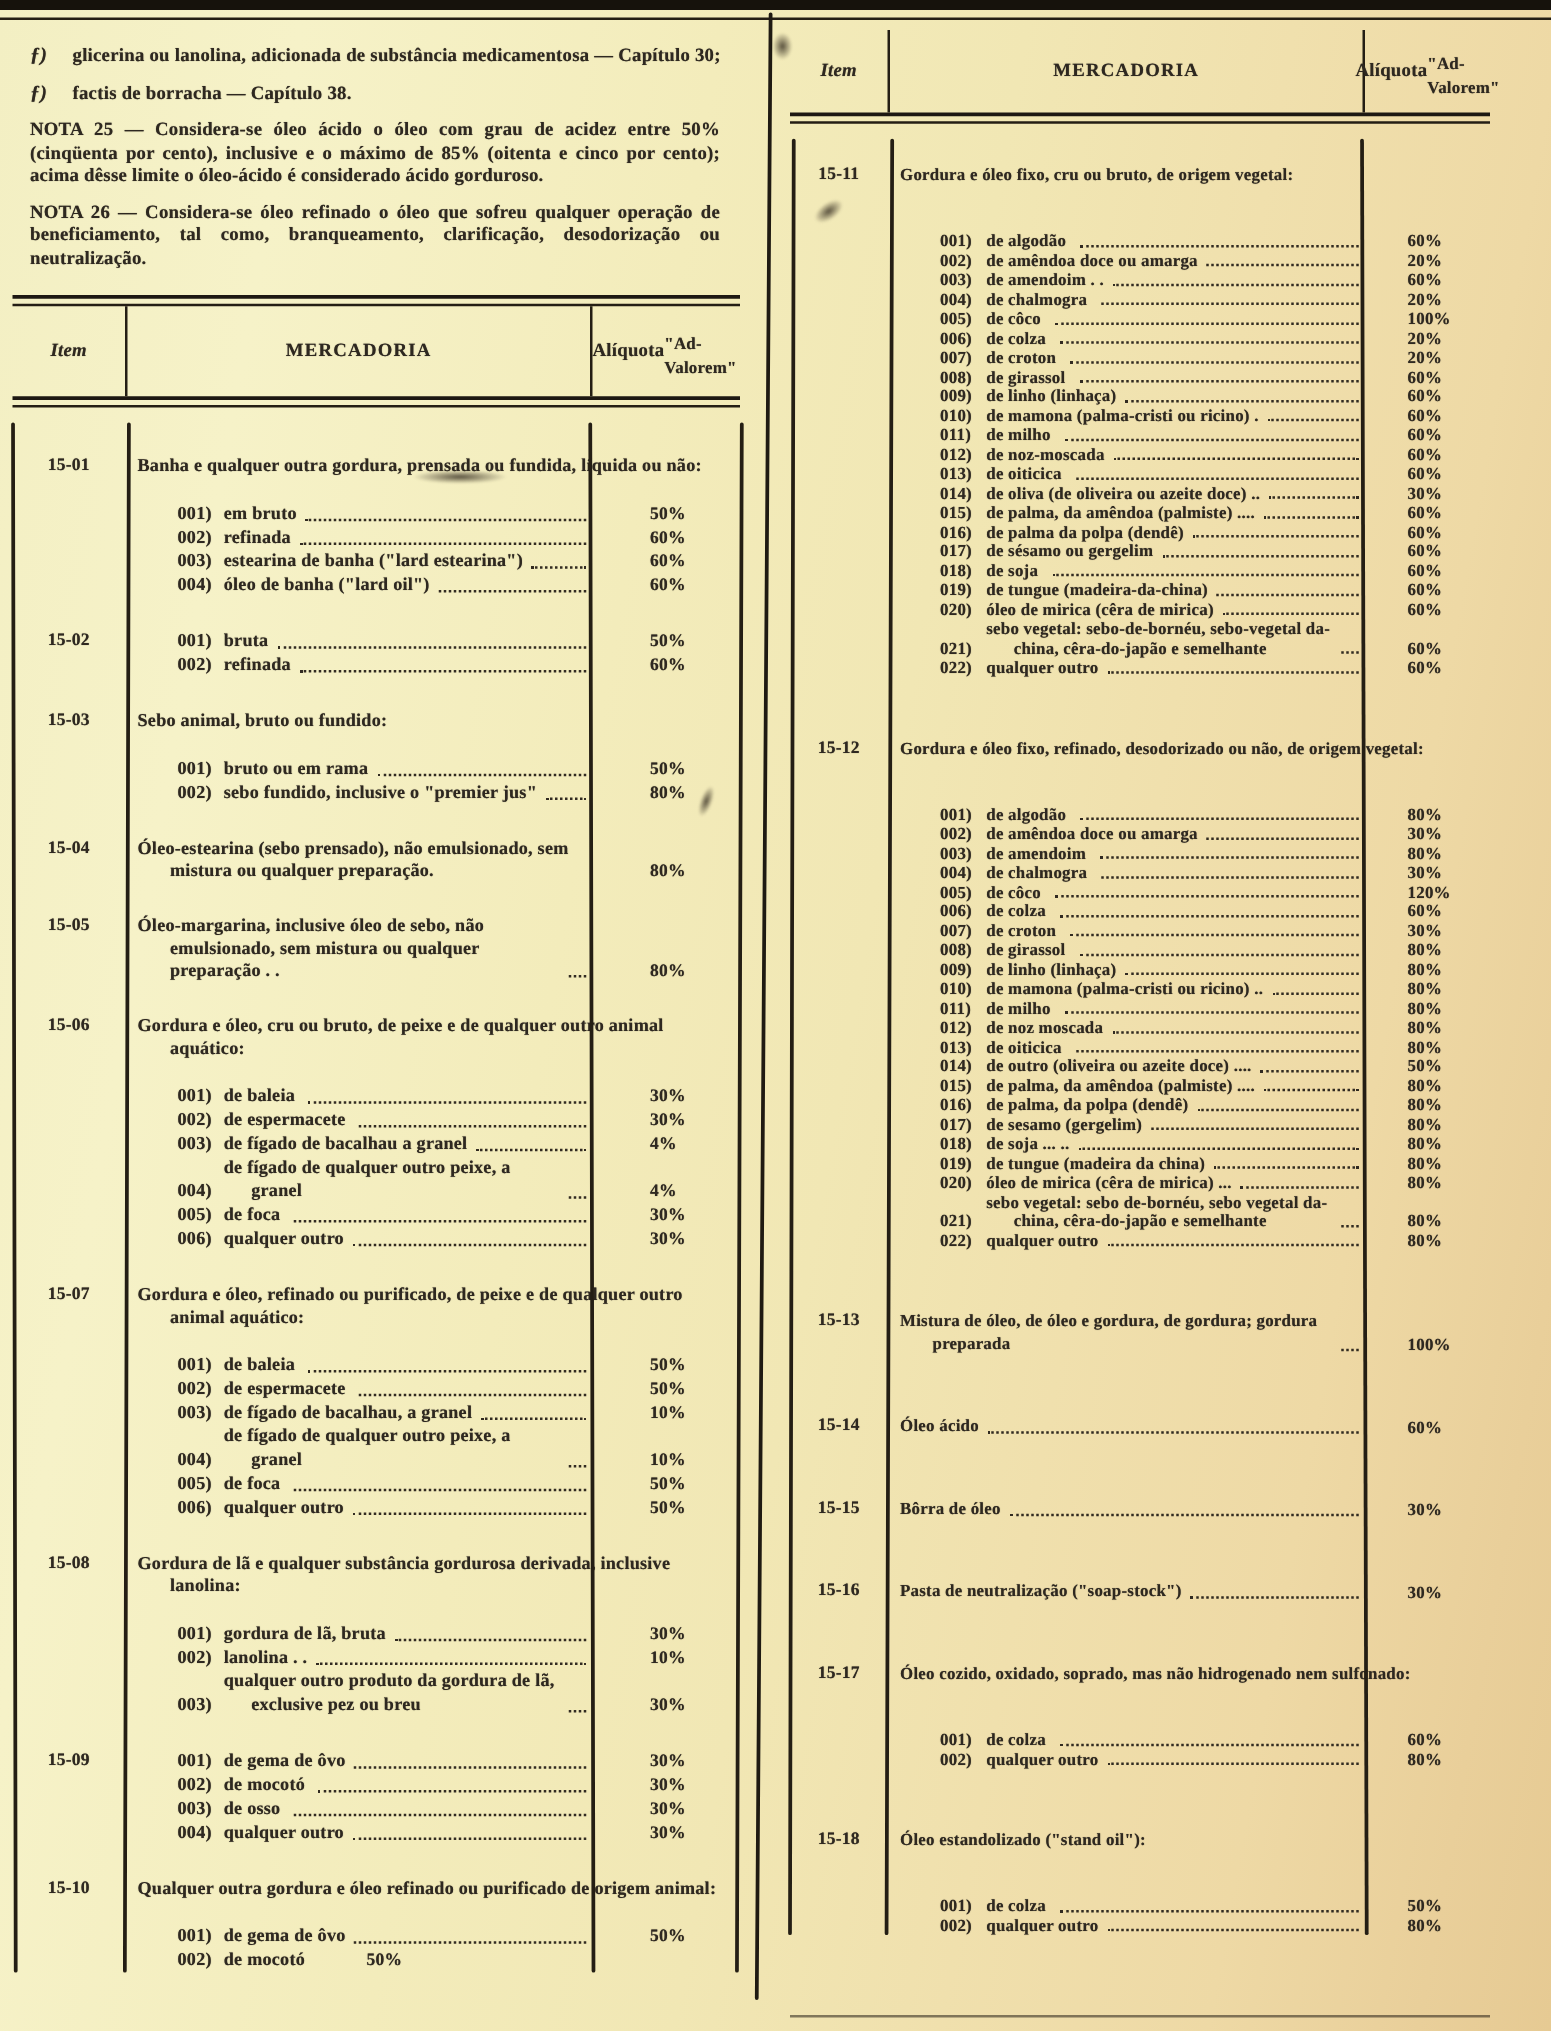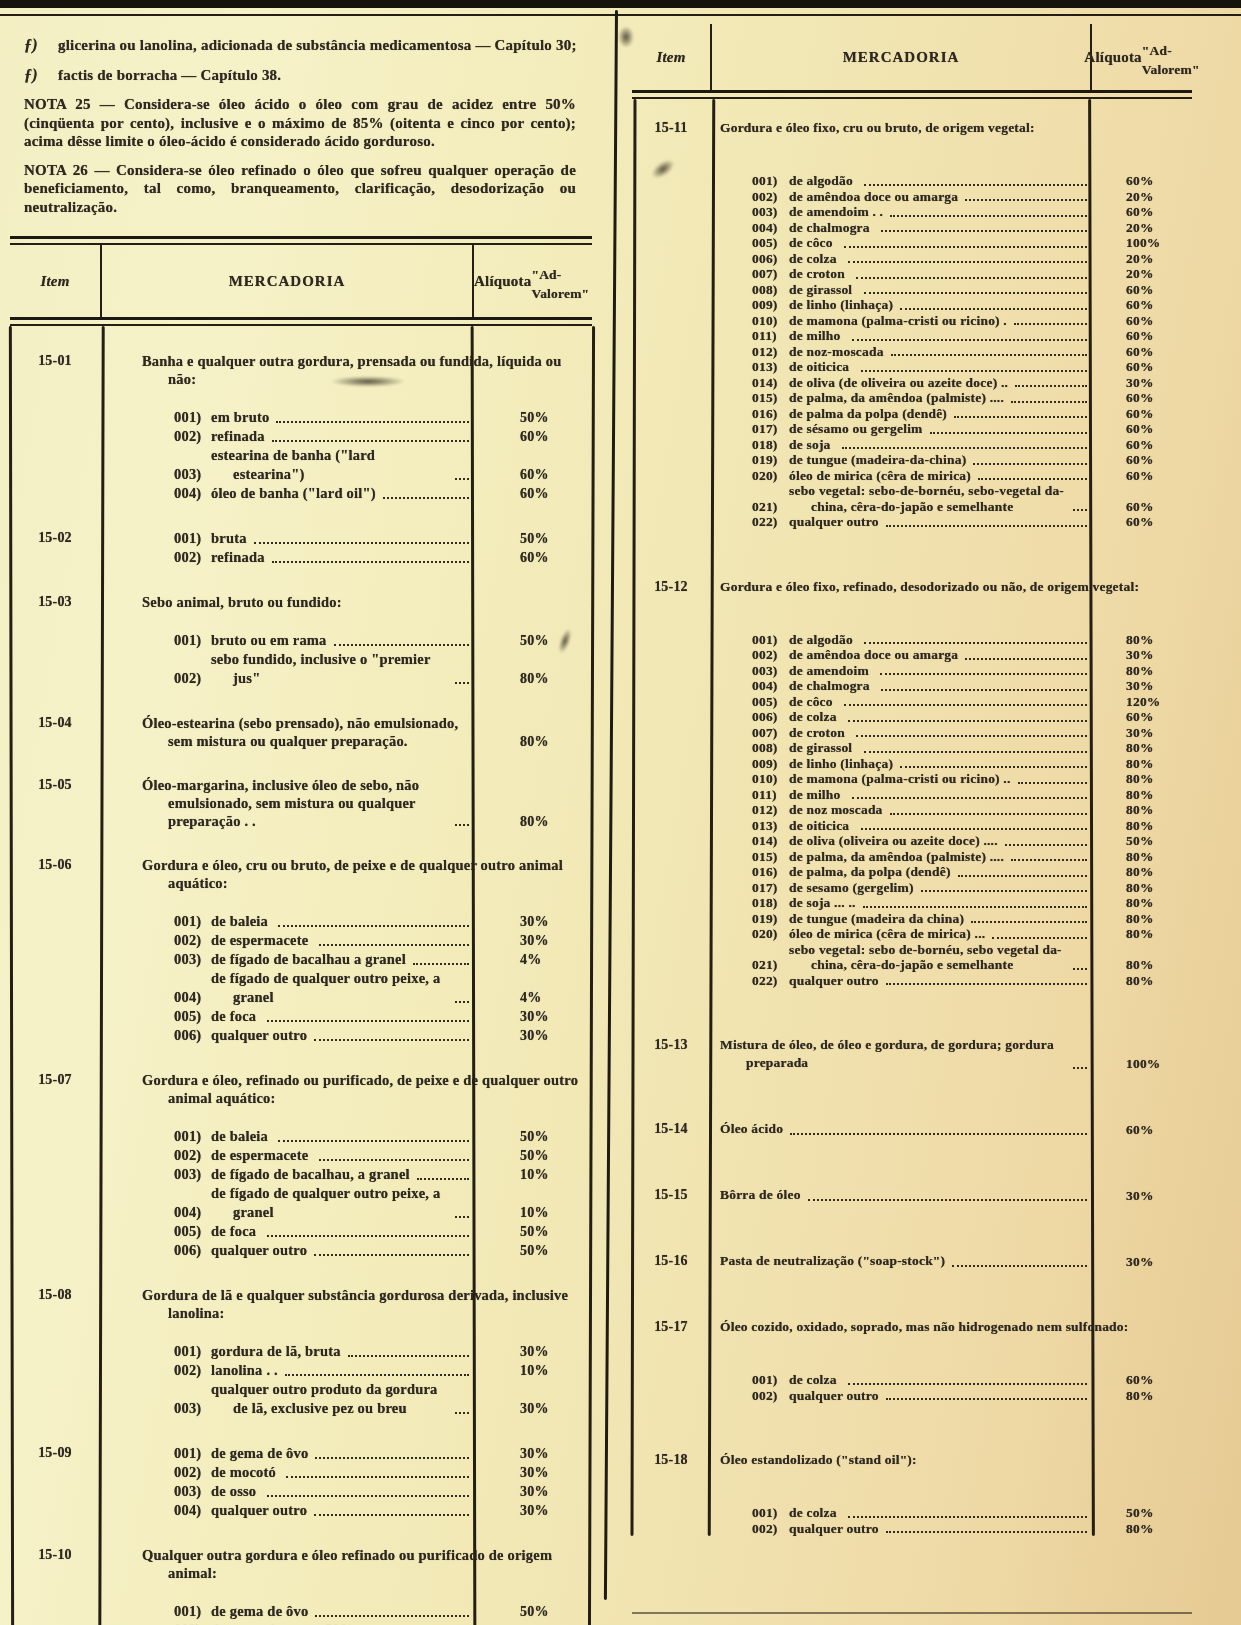--- a/index.html
+++ b/index.html
@@ -32,34 +32,34 @@
   .t-right .thead{height:66px;}
   .th{display:flex;align-items:center;justify-content:center;}
   .th-item{flex-shrink:0;font-style:italic;}
   .t-left .th-item{width:90px;}
   .t-right .th-item{width:78px;}
   .th-merc{flex:1;border-left:2.5px solid #241e14;border-right:2.5px solid #241e14;letter-spacing:1px;}
   .th-aliq{flex-direction:row;justify-content:center;align-items:center;flex-shrink:0;line-height:19px;}
   .t-left .th-aliq{width:118px;}
   .t-right .th-aliq{width:100px;}
   .aliq2{font-size:13.5px;margin-top:6px;}
-  .tbody{position:relative;padding-top:26px;}
+  .tbody{position:relative;padding-top:26px;margin-top:12px;}
   .t-right .tbody{padding-top:20px;}
   
   .vline{position:absolute;top:0;bottom:0;width:2.5px;background:#241e14;border-radius:2px;}
   .t-left .vl-item{left:90px;transform:rotate(.15deg);}
   .t-left .vl-rate{right:118px;transform:rotate(-.12deg);}
   .t-left .vl-right{right:0;transform:rotate(.18deg);}
   .t-left .vl-left{left:0;transform:rotate(-.1deg);}
   .t-right .vl-item{left:78px;transform:rotate(.18deg);}
   .t-right .vl-rate{right:100px;transform:rotate(-.15deg);}
   .t-right .vl-left{left:0;transform:rotate(.12deg);}
   
   .entry{display:flex;}
-  .t-left .entry{margin-bottom:26px;font-size:14.5px;gap:32px;}
+  .t-left .entry{margin-bottom:26px;font-size:14.5px;}
   .t-left .entry:nth-child(2){margin-bottom:6px;}
   .t-right .entry{margin-bottom:48px;font-size:13.5px;}
   .t-right .entry:nth-child(1){margin-bottom:106px;}
   .t-right .entry:nth-child(2){margin-bottom:58px;}
   .item-no{flex-shrink:0;text-align:center;font-weight:700;font-size:14px;padding-top:1px;}
   .t-left .item-no{width:90px;}
   .t-right .item-no{width:78px;}
   .entry-main{flex:1;min-width:0;padding-left:10px;}
   .row{display:flex;align-items:flex-end;}
   .desc{flex:0 1 auto;font-weight:700;line-height:18px;padding-left:26px;text-indent:-26px;}
@@ -631,21 +631,21 @@
                 <span class="rate">80%</span>
               </div>
               <div class="row sub-row">
                 <span class="code">013)</span>
                 <span class="sub-text">de oiticica</span>
                 <span class="leader"></span>
                 <span class="rate">80%</span>
               </div>
               <div class="row sub-row">
                 <span class="code">014)</span>
-                <span class="sub-text">de oliva (oliveira ou azeite doce) ....</span>
+                <span class="sub-text">de outro (oliveira ou azeite doce) ....</span>
                 <span class="leader"></span>
                 <span class="rate">50%</span>
               </div>
               <div class="row sub-row">
                 <span class="code">015)</span>
                 <span class="sub-text">de palma, da amêndoa (palmiste) ....</span>
                 <span class="leader"></span>
                 <span class="rate">80%</span>
               </div>
               <div class="row sub-row">

